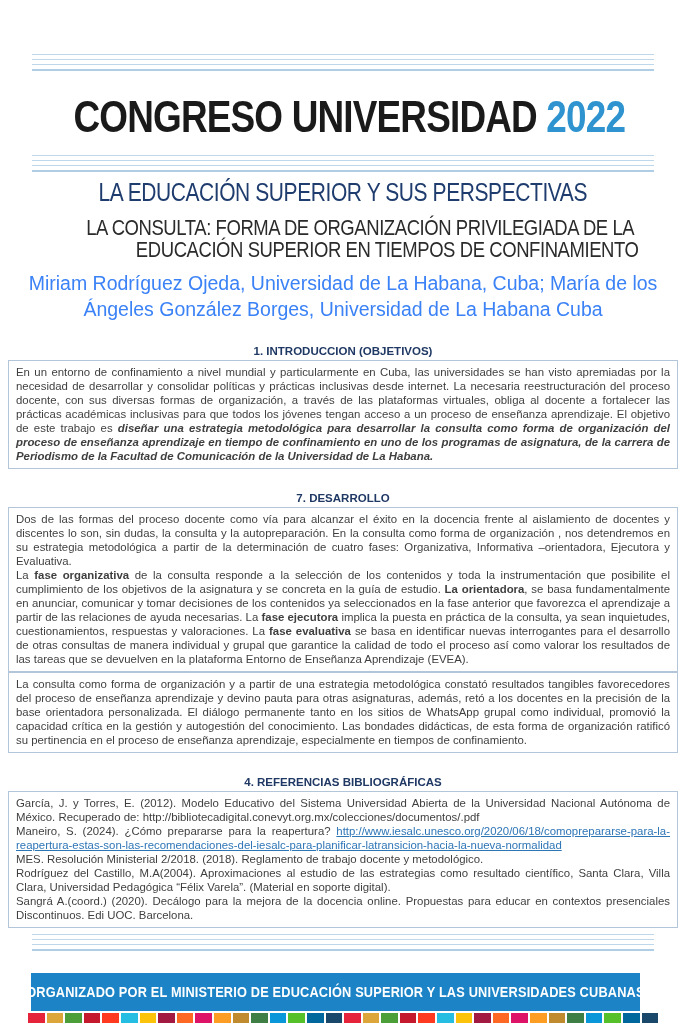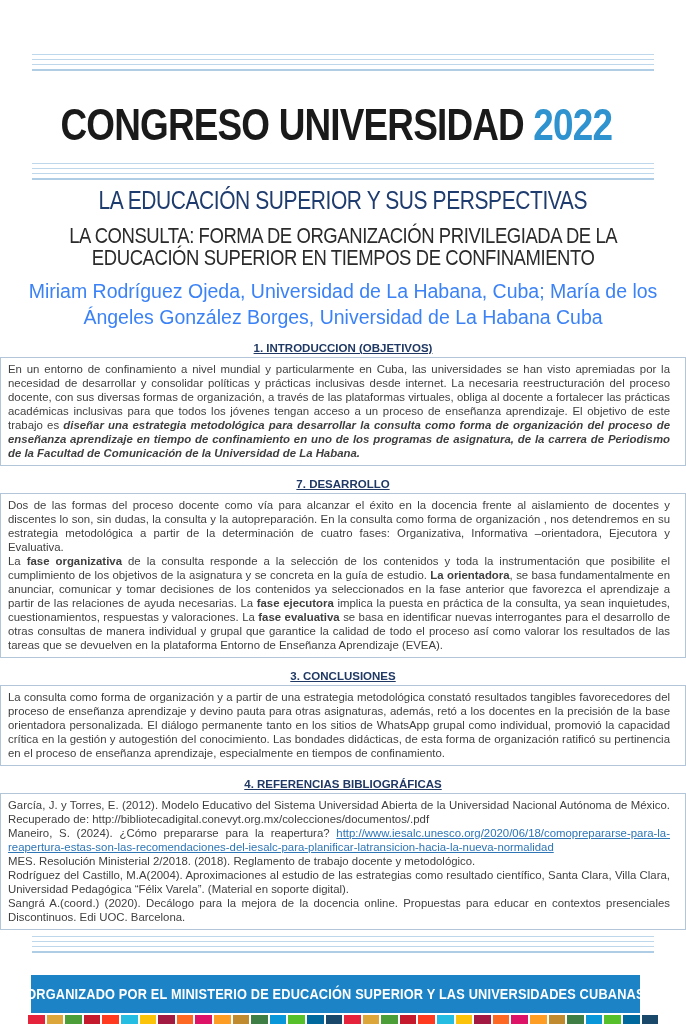--- a/index.html
+++ b/index.html
@@ -5,40 +5,40 @@
   * { margin: 0; padding: 0; box-sizing: border-box; }
   html, body { width: 686px; height: 1024px; background: #ffffff; overflow: hidden; }
   body { font-family: "Liberation Sans", sans-serif; }
   .page { width: 686px; height: 1024px; position: relative; background: #fff; padding-top: 54px; }
 
   
   .lines { margin: 0 32px; }
   .lines .ln { height: 1px; background: #BFD7EA; margin-bottom: 4px; }
   .lines .ln:last-child { height: 2px; background: #AFCDE4; margin-bottom: 0; }
 
-  .h1-row { text-align: left; margin: 28px 0 12px 0; white-space: nowrap; }
+  .h1-row { text-align: right; margin: 20px 0 12px 0; white-space: nowrap; }
   .h1-inner { display: inline-block; transform: scaleX(0.82); transform-origin: center;
               font-weight: 700; font-size: 45px; letter-spacing: -1px; color: #1a1a1a; }
   .h1-year { color: #2E93CF; }
 
   .subtitle-row { text-align: center; margin: 6px 0 10px 0; white-space: nowrap; }
   .subtitle { display: inline-block; transform: scaleX(0.84); transform-origin: center;
               font-size: 25px; font-weight: 400; color: #1F3C6E; letter-spacing: -0.5px; }
 
-  .poster-title { display: flex; flex-direction: column; align-items: center; margin: 6px 0 9px 0; }
+  .poster-title { display: flex; flex-direction: column; align-items: flex-end; margin: 6px 0 9px 0; }
   .poster-title .t-line { white-space: nowrap; transform: scaleX(0.84); transform-origin: center;
               font-size: 22px; font-weight: 400; color: #2b2b2b; letter-spacing: -0.5px; line-height: 22px; }
 
   .authors { text-align: center; font-size: 19.5px; color: #3b82f6; line-height: 26px;
              max-width: 632px; margin: 0 auto 7px auto; }
 
   .sec-head { text-align: center; font-size: 11.5px; font-weight: 700; color: #1F3864;
-              margin: 12px 0 3px 0; letter-spacing: 0; text-decoration: underline; }
+              margin: 23px 0 3px 0; letter-spacing: 0; }
 
-  .box { margin: 0 0; border: 1px solid #B3C6D9; padding: 4px 15px 5px 7px;
+  .box { margin: 0 8px; border: 1px solid #B3C6D9; padding: 4px 7px 5px 7px;
          font-size: 11.4px; line-height: 14px; color: #3F3F3F; text-align: justify; }
   .box p { margin: 0; }
   .link { color: #2E75B6; text-decoration: underline; overflow-wrap: anywhere; }
 
   .footer-lines { margin-top: 6px; }
   .banner { margin: 22px 46px 0 31px; height: 38px; background: #1C84C6;
             display: flex; align-items: center; justify-content: center; white-space: nowrap; }
   .banner-text { display: inline-block; transform: scaleX(0.88); transform-origin: center;
                  color: #ffffff; font-size: 14.5px; font-weight: 700; letter-spacing: 0.2px; }
 
@@ -83,21 +83,20 @@
   <div class="box">
       <p><span>En un entorno de confinamiento a nivel mundial y particularmente en Cuba, las universidades se han visto apremiadas por la necesidad de desarrollar y consolidar políticas y prácticas inclusivas desde internet. La necesaria reestructuración del proceso docente, con sus diversas formas de organización, a través de las plataformas virtuales, obliga al docente a fortalecer las prácticas académicas inclusivas para que todos los jóvenes tengan acceso a un proceso de enseñanza aprendizaje. El objetivo de este trabajo es </span><span style="font-weight: 700; font-style: italic;">diseñar una estrategia metodológica para desarrollar la consulta como forma de organización del proceso de enseñanza aprendizaje en tiempo de confinamiento en uno de los programas de asignatura, de la carrera de Periodismo de la Facultad de Comunicación de la Universidad de La Habana.</span></p>
     </div>
 
   <div class="sec-head">7. DESARROLLO</div>
   <div class="box">
       <p><span>Dos de las formas del proceso docente como vía para alcanzar el éxito en la docencia frente al aislamiento de docentes y discentes lo son, sin dudas, la consulta y la autopreparación. En la consulta como forma de organización , nos detendremos en su estrategia metodológica a partir de la determinación de cuatro fases: Organizativa, Informativa –orientadora, Ejecutora y Evaluativa.</span></p>
       <p><span>La </span><span style="font-weight: 700;">fase organizativa</span><span> de la consulta responde a la selección de los contenidos y toda la instrumentación que posibilite el cumplimiento de los objetivos de la asignatura y se concreta en la guía de estudio. </span><span style="font-weight: 700;">La orientadora</span><span>, se basa fundamentalmente en anunciar, comunicar y tomar decisiones de los contenidos ya seleccionados en la fase anterior que favorezca el aprendizaje a partir de las relaciones de ayuda necesarias. La </span><span style="font-weight: 700;">fase ejecutora</span><span> implica la puesta en práctica de la consulta, ya sean inquietudes, cuestionamientos, respuestas y valoraciones. La </span><span style="font-weight: 700;">fase evaluativa</span><span> se basa en identificar nuevas interrogantes para el desarrollo de otras consultas de manera individual y grupal que garantice la calidad de todo el proceso así como valorar los resultados de las tareas que se devuelven en la plataforma Entorno de Enseñanza Aprendizaje (EVEA).</span></p>
     </div>
 
-  <div class="sec-head">3. CONCLUSIONES</div>
   <div class="box">
       <p><span>La consulta como forma de organización y a partir de una estrategia metodológica constató resultados tangibles favorecedores del proceso de enseñanza aprendizaje y devino pauta para otras asignaturas, además, retó a los docentes en la precisión de la base orientadora personalizada. El diálogo permanente tanto en los sitios de WhatsApp grupal como individual, promovió la capacidad crítica en la gestión y autogestión del conocimiento. Las bondades didácticas, de esta forma de organización ratificó su pertinencia en el proceso de enseñanza aprendizaje, especialmente en tiempos de confinamiento.</span></p>
     </div>
 
   <div class="sec-head">4. REFERENCIAS BIBLIOGRÁFICAS</div>
   <div class="box">
       <p><span>García, J. y Torres, E. (2012). Modelo Educativo del Sistema Universidad Abierta de la Universidad Nacional Autónoma de México. Recuperado de: http://bibliotecadigital.conevyt.org.mx/colecciones/documentos/.pdf</span></p>
       <p><span>Maneiro, S. (2024). ¿Cómo prepararse para la reapertura? </span><a class="link" href="#">http://www.iesalc.unesco.org/2020/06/18/comoprepararse-para-la-reapertura-estas-son-las-recomendaciones-del-iesalc-para-planificar-latransicion-hacia-la-nueva-normalidad</a></p>
       <p><span>MES. Resolución Ministerial 2/2018. (2018). Reglamento de trabajo docente y metodológico.</span></p>
       <p><span>Rodríguez del Castillo, M.A(2004). Aproximaciones al estudio de las estrategias como resultado científico, Santa Clara, Villa Clara, Universidad Pedagógica “Félix Varela”. (Material en soporte digital).</span></p>

